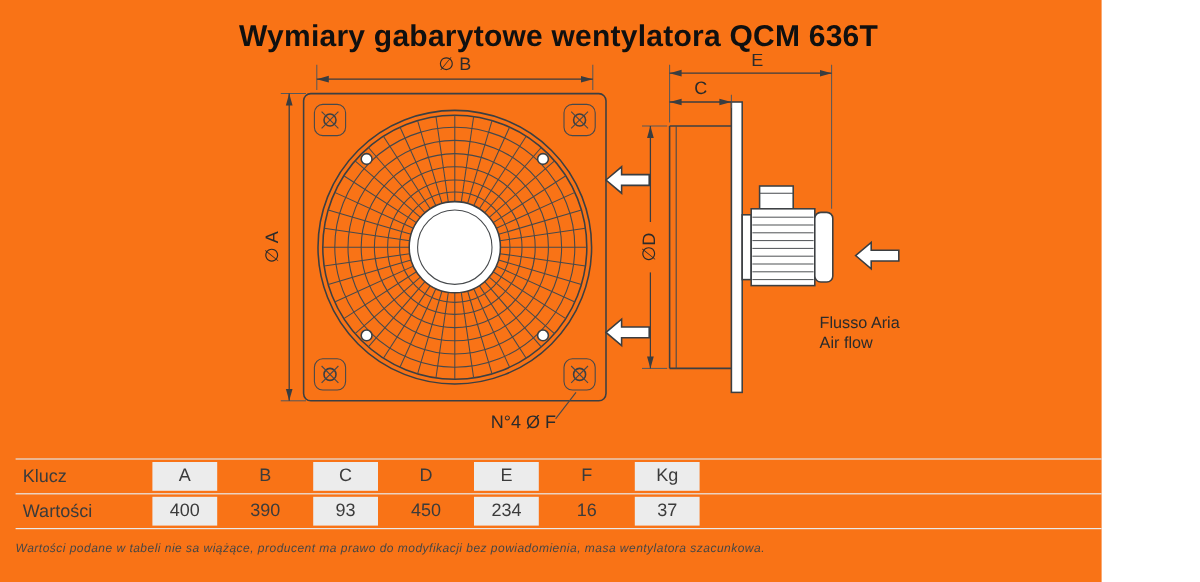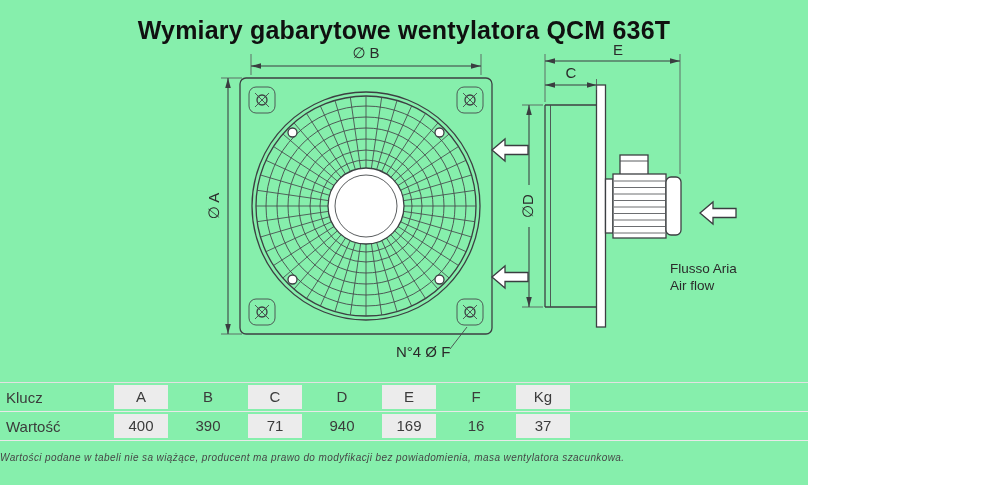--- a/index.html
+++ b/index.html
@@ -1,17 +1,17 @@
 <!DOCTYPE html>
 <html><head>
 <meta charset="utf-8">
 <style>
   html,body{margin:0;padding:0;background:#fff;}
-  .page{position:relative;width:808px;height:485px;background:#86efac;overflow:hidden;
-        font-family:"Liberation Sans",sans-serif;color:#2e2e2e;}
+  .page{position:relative;width:905px;height:485px;background:#f97316;overflow:hidden;
+        font-family:"Liberation Sans",sans-serif;color:#2e2e2e;padding-left:13px;}
   .title{margin:16px 0 0 0;text-align:center;font-size:25px;font-weight:bold;color:#101010;
          letter-spacing:0.2px;}
   .drawing{display:block;margin:0 auto;}
   
   .draw{stroke:#3c3f42;fill:none;stroke-width:1.3;}
   .thin{stroke:#46494c;fill:none;stroke-width:0.9;}
   .dim{stroke:#3a3d40;stroke-width:1.05;fill:none;}
   .ext{stroke:#55585b;stroke-width:0.85;fill:none;}
   .whitefill{fill:#fff;stroke:#3c3f42;stroke-width:1.3;}
   .dimtext{font:15px "Liberation Sans",sans-serif;fill:#2b2b2b;}
@@ -218,26 +218,26 @@
       <div class="row-label">Klucz</div>
       <div class="cell shade">A</div>
       <div class="cell">B</div>
       <div class="cell shade">C</div>
       <div class="cell">D</div>
       <div class="cell shade">E</div>
       <div class="cell">F</div>
       <div class="cell shade">Kg</div>
     </div>
     <div class="srow">
-      <div class="row-label">Wartość</div>
+      <div class="row-label">Wartości</div>
       <div class="cell shade">400</div>
       <div class="cell">390</div>
-      <div class="cell shade">71</div>
-      <div class="cell">940</div>
-      <div class="cell shade">169</div>
+      <div class="cell shade">93</div>
+      <div class="cell">450</div>
+      <div class="cell shade">234</div>
       <div class="cell">16</div>
       <div class="cell shade">37</div>
     </div>
   </div>
 
   <p class="footer-note">Wartości podane w tabeli nie sa wiążące, producent ma prawo do modyfikacji bez powiadomienia, masa wentylatora szacunkowa.</p>
 
 </div>
 
 </body></html>

